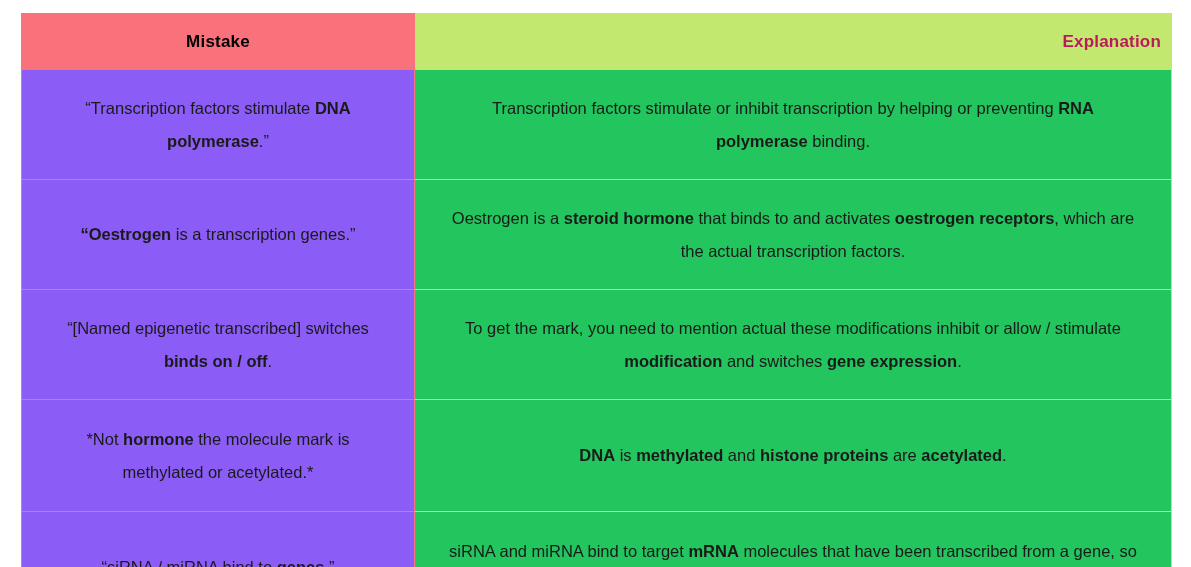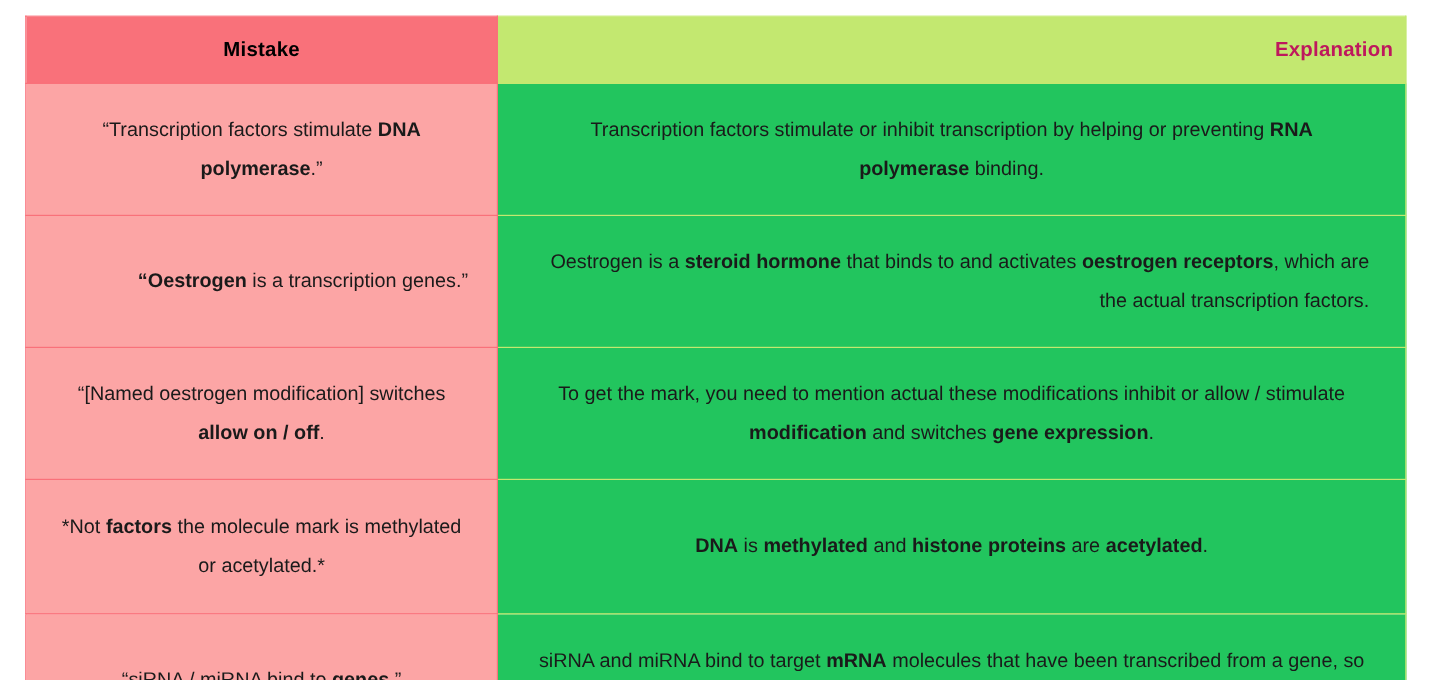--- a/index.html
+++ b/index.html
@@ -56,41 +56,41 @@
     vertical-align: middle;
     font-weight: bold;
     font-size: 17px;
     letter-spacing: 0.2px;
     color: #be185d;
   }
 
   
   td.cell-mistake {
     border: 1px solid #F9717A;
-    background: #fca5a5;
+    background: #8b5cf6;
     padding: 14px 24px;
     text-align: center;
     vertical-align: middle;
     font-size: 16.5px;
     line-height: 1.95;
     color: #1a1a1a;
   }
   td.cell-explanation {
     border: 1px solid #C3E870;
     background: #22c55e;
     padding: 14px 30px;
     text-align: center;
     vertical-align: middle;
     font-size: 16.5px;
     line-height: 1.95;
     color: #1a1a1a;
   }
 
   tr.row-1 td { height: 81px; }
-  tr.row-2 td { height: 81px; text-align: right; }
+  tr.row-2 td { height: 81px; }
   tr.row-3 td { height: 81px; }
   tr.row-4 td { height: 83px; }
   tr.row-5 td { height: 82px; }
 
   .b { font-weight: bold; }
 </style>
 </head>
 <body>
 
 <div class="page">
@@ -108,25 +108,25 @@
     <tbody>
       <tr class="row-1">
         <td class="cell-mistake"><span>“Transcription factors stimulate </span><span class="b">DNA polymerase</span><span>.”</span></td>
         <td class="cell-explanation"><span>Transcription factors stimulate or inhibit transcription by helping or preventing </span><span class="b">RNA polymerase</span><span> binding.</span></td>
       </tr>
       <tr class="row-2">
         <td class="cell-mistake"><span class="b">“Oestrogen</span><span> is a transcription genes.”</span></td>
         <td class="cell-explanation"><span>Oestrogen is a </span><span class="b">steroid hormone</span><span> that binds to and activates </span><span class="b">oestrogen receptors</span><span>, which are the actual transcription factors.</span></td>
       </tr>
       <tr class="row-3">
-        <td class="cell-mistake"><span>“[Named oestrogen modification] switches </span><span class="b">allow on / off</span><span>.</span></td>
+        <td class="cell-mistake"><span>“[Named epigenetic transcribed] switches </span><span class="b">binds on / off</span><span>.</span></td>
         <td class="cell-explanation"><span>To get the mark, you need to mention actual these modifications inhibit or allow / stimulate </span><span class="b">modification</span><span> and switches </span><span class="b">gene expression</span><span>.</span></td>
       </tr>
       <tr class="row-4">
-        <td class="cell-mistake"><span>*Not </span><span class="b">factors</span><span> the molecule mark is methylated or acetylated.*</span></td>
+        <td class="cell-mistake"><span>*Not </span><span class="b">hormone</span><span> the molecule mark is methylated or acetylated.*</span></td>
         <td class="cell-explanation"><span class="b">DNA</span><span> is </span><span class="b">methylated</span><span> and </span><span class="b">histone proteins</span><span> are </span><span class="b">acetylated</span><span>.</span></td>
       </tr>
       <tr class="row-5">
         <td class="cell-mistake"><span>“siRNA / miRNA bind to </span><span class="b">genes</span><span>.”</span></td>
         <td class="cell-explanation"><span>siRNA and miRNA bind to target </span><span class="b">mRNA</span><span> molecules that have been transcribed from a gene, so that they are not able to be translated.</span></td>
       </tr>
     </tbody>
   </table>
 </div>
 

